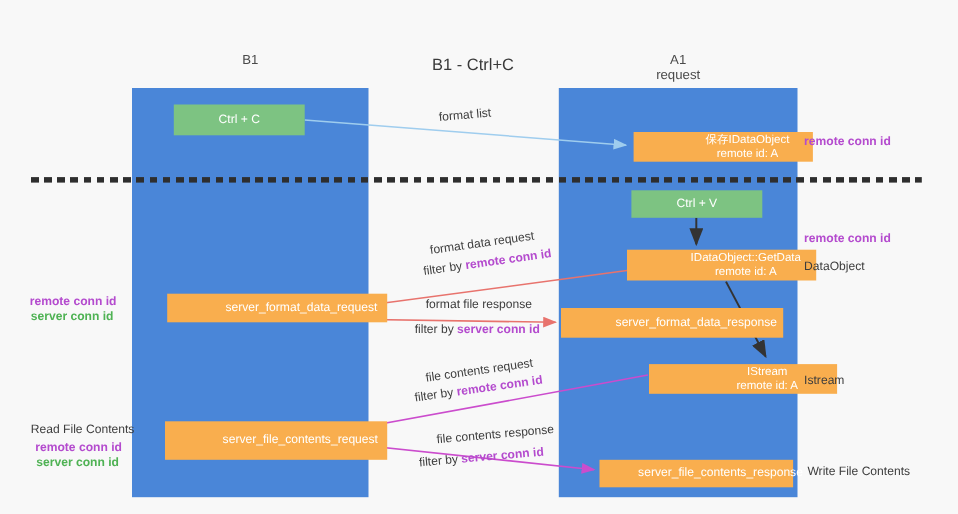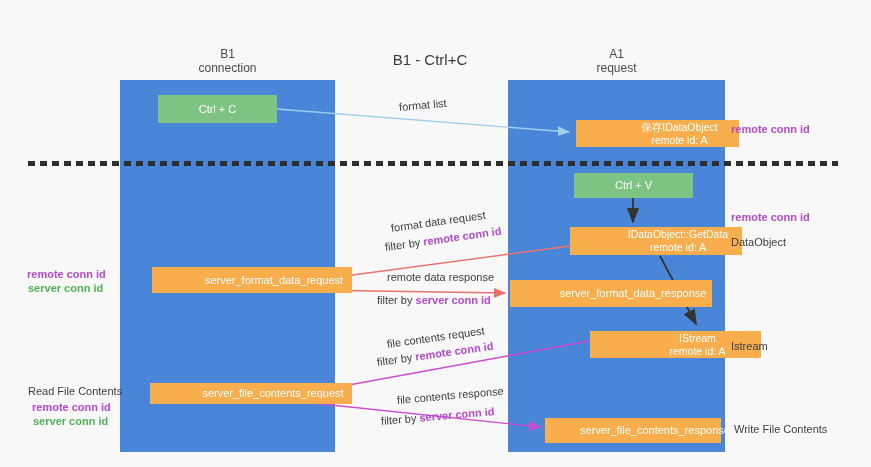--- a/index.html
+++ b/index.html
@@ -25,21 +25,20 @@
 <body>
 
 <div id="stage">
 
   <div class="title">
     <div>B1 - Ctrl+C</div>
   </div>
 
   <div class="lane-head" style="left:120px;width:215px;">
     <div>B1</div>
-    <div>connection</div>
   </div>
   <div class="lane-head" style="left:508px;width:217px;">
     <div>A1</div>
     <div>request</div>
   </div>
 
   <div class="lane" style="left:120px;width:215px;"></div>
   <div class="lane" style="left:508px;width:217px;"></div>
 
   <svg class="arrows" width="871" height="467" viewBox="0 0 871 467">
@@ -92,37 +91,37 @@
 
   <div class="box orange" style="left:152px;top:267px;width:156px;height:26px;">
     <div>server_format_data_request</div>
   </div>
 
   <div class="box orange" style="left:590px;top:331px;width:127px;height:27px;">
     <div class="sm">IStream</div>
     <div class="sm">remote id: A</div>
   </div>
 
-  <div class="box orange" style="left:150px;top:383px;width:158px;height:21px;justify-content:center;">
+  <div class="box orange" style="left:150px;top:383px;width:158px;height:35px;justify-content:center;">
     <div>server_file_contents_request</div>
   </div>
 
   <div class="box orange" style="left:545px;top:418px;width:132px;height:25px;">
     <div>server_file_contents_response</div>
   </div>
 
   <div class="ann" style="left:399px;top:101px;transform:rotate(-5deg);">format list</div>
 
   <div class="ann" style="left:391px;top:222px;transform:rotate(-8deg);">format data request</div>
   <div class="ann" style="left:385px;top:241px;transform:rotate(-8deg);">
     <span>filter by</span>
     <span class="hl-purple">remote conn id</span>
   </div>
 
-  <div class="ann" style="left:387px;top:271px;">remote data response</div>
+  <div class="ann" style="left:387px;top:271px;">format file response</div>
   <div class="ann" style="left:377px;top:294px;">
     <span>filter by</span>
     <span class="hl-purple">server conn id</span>
   </div>
 
   <div class="ann" style="left:387px;top:338px;transform:rotate(-8deg);">file contents request</div>
   <div class="ann" style="left:377px;top:356px;transform:rotate(-8deg);">
     <span>filter by</span>
     <span class="hl-purple">remote conn id</span>
   </div>

